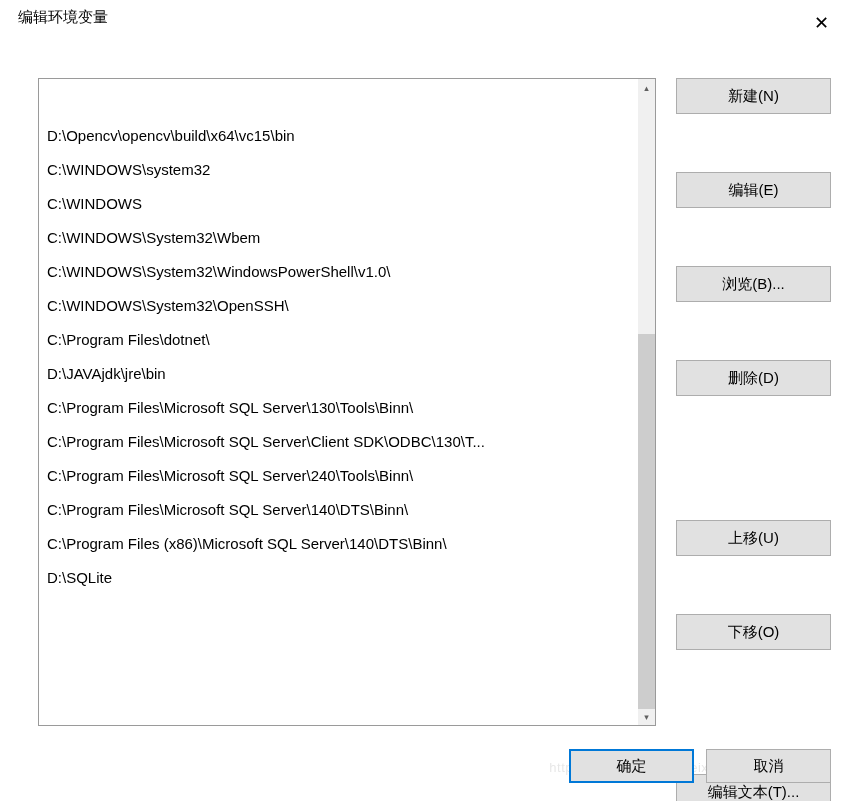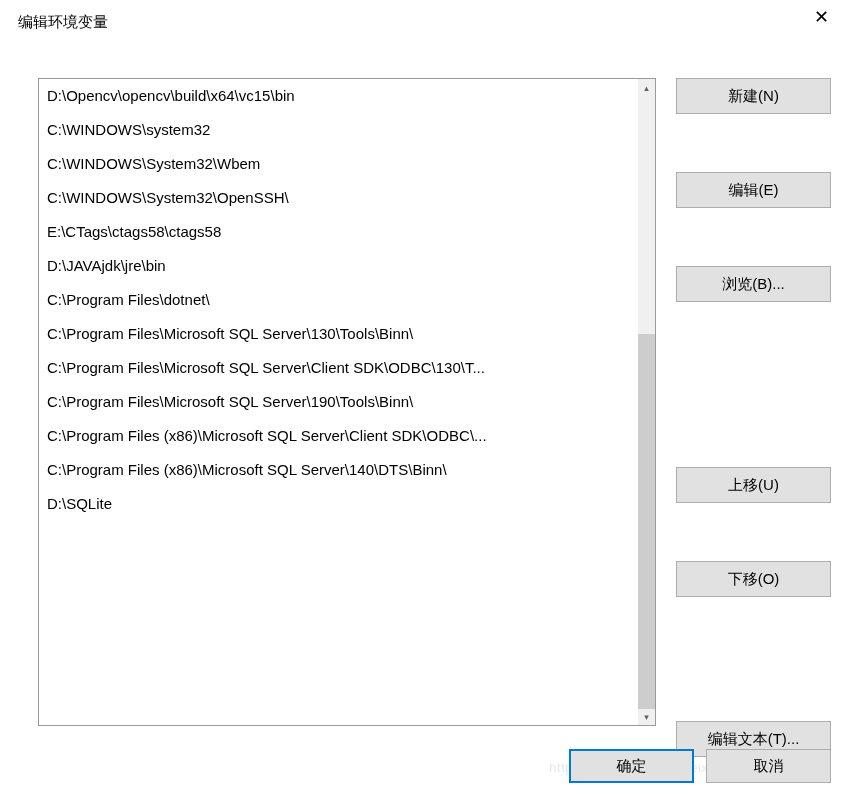--- a/index.html
+++ b/index.html
@@ -12,21 +12,21 @@
       font-size: 14px;
       background: #ffffff;
       width: 849px;
       height: 801px;
       overflow: hidden;
       position: relative;
     }
     .title-bar {
       display: flex;
       justify-content: space-between;
-      align-items: flex-end;
+      align-items: flex-start;
       padding: 8px 12px 8px 18px;
       height: 40px;
     }
     .title-text {
       font-size: 15px;
       color: #000;
     }
     .close-x {
       font-size: 18px;
       font-weight: 300;
@@ -44,20 +44,21 @@
       height: 648px;
       border: 1px solid #9a9a9a;
       background: #fff;
       position: relative;
       overflow: hidden;
     }
     .list-inner {
       height: 100%;
       overflow-y: auto;
       overflow-x: hidden;
+      margin-top: 40px;
     }
     .list-item {
       padding: 5px 8px 5px 6px;
       font-size: 15px;
       color: #000;
       white-space: nowrap;
       overflow: hidden;
       text-overflow: ellipsis;
       cursor: default;
       line-height: 20px;
@@ -152,46 +153,48 @@
 <div class="title-bar">
   <span class="title-text">编辑环境变量</span>
   <span class="close-x">✕</span>
 </div>
 
 <div class="content-area">
   <div class="list-container">
     <div class="list-inner" id="list-inner">
         <div class="list-item">D:\Opencv\opencv\build\x64\vc15\bin</div>
         <div class="list-item">C:\WINDOWS\system32</div>
+        <div class="list-item">C:\WINDOWS</div>
         <div class="list-item">C:\WINDOWS\System32\Wbem</div>
+        <div class="list-item">C:\WINDOWS\System32\WindowsPowerShell\v1.0\</div>
         <div class="list-item">C:\WINDOWS\System32\OpenSSH\</div>
-        <div class="list-item">E:\CTags\ctags58\ctags58</div>
+        <div class="list-item">C:\Program Files\dotnet\</div>
         <div class="list-item">D:\JAVAjdk\jre\bin</div>
-        <div class="list-item">C:\Program Files\dotnet\</div>
         <div class="list-item">C:\Program Files\Microsoft SQL Server\130\Tools\Binn\</div>
         <div class="list-item">C:\Program Files\Microsoft SQL Server\Client SDK\ODBC\130\T...</div>
-        <div class="list-item">C:\Program Files\Microsoft SQL Server\190\Tools\Binn\</div>
-        <div class="list-item">C:\Program Files (x86)\Microsoft SQL Server\Client SDK\ODBC\...</div>
+        <div class="list-item">C:\Program Files\Microsoft SQL Server\240\Tools\Binn\</div>
+        <div class="list-item">C:\Program Files\Microsoft SQL Server\140\DTS\Binn\</div>
         <div class="list-item">C:\Program Files (x86)\Microsoft SQL Server\140\DTS\Binn\</div>
         <div class="list-item">D:\SQLite</div>
       </div>
     <div class="scrollbar-track">
       <div class="scrollbar-arrow top">▴</div>
       <div class="scrollbar-thumb" style="top:255px; height:375px;"></div>
       <div class="scrollbar-arrow bottom">▾</div>
     </div>
   </div>
 
   <div class="button-column">
     <button class="btn">新建(N)</button>
     <div class="btn-spacer-small"></div>
     <button class="btn">编辑(E)</button>
     <div class="btn-spacer-small"></div>
     <button class="btn">浏览(B)...</button>
     <div class="btn-spacer-small"></div>
+    <button class="btn">删除(D)</button>
     <div class="btn-spacer-large"></div>
     <button class="btn">上移(U)</button>
     <div class="btn-spacer-small"></div>
     <button class="btn">下移(O)</button>
     <div class="btn-spacer-large"></div>
     <button class="btn">编辑文本(T)...</button>
   </div>
 </div>
 
 <div class="watermark">https://blog.csdn.net/weixin_42329133</div>

